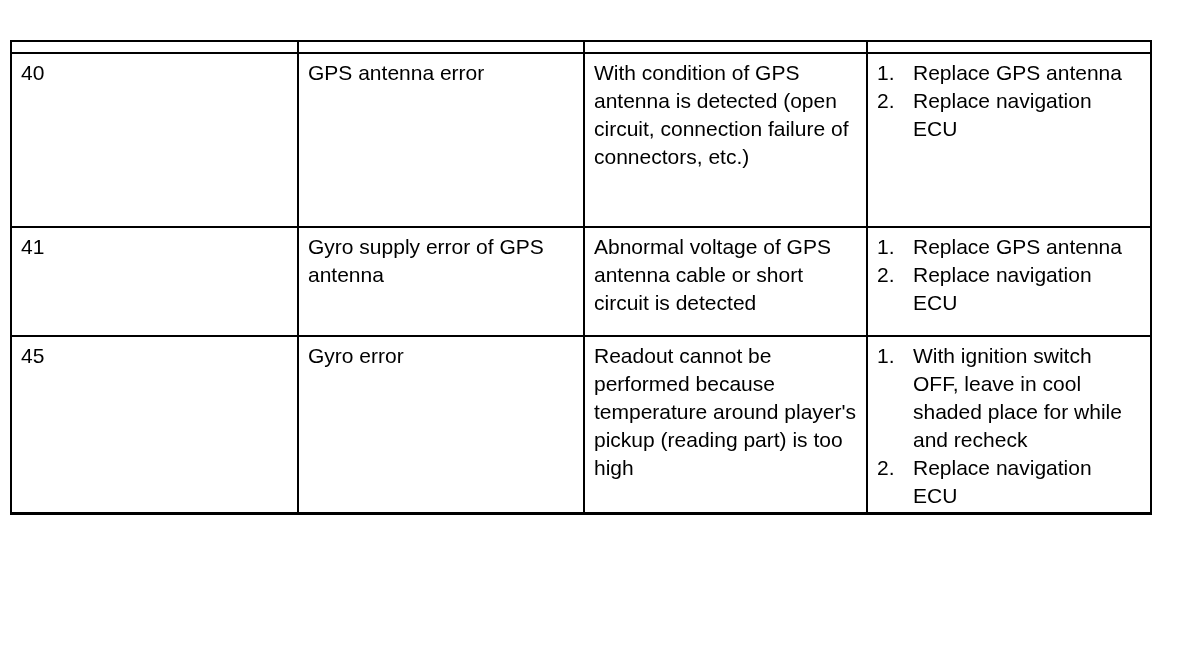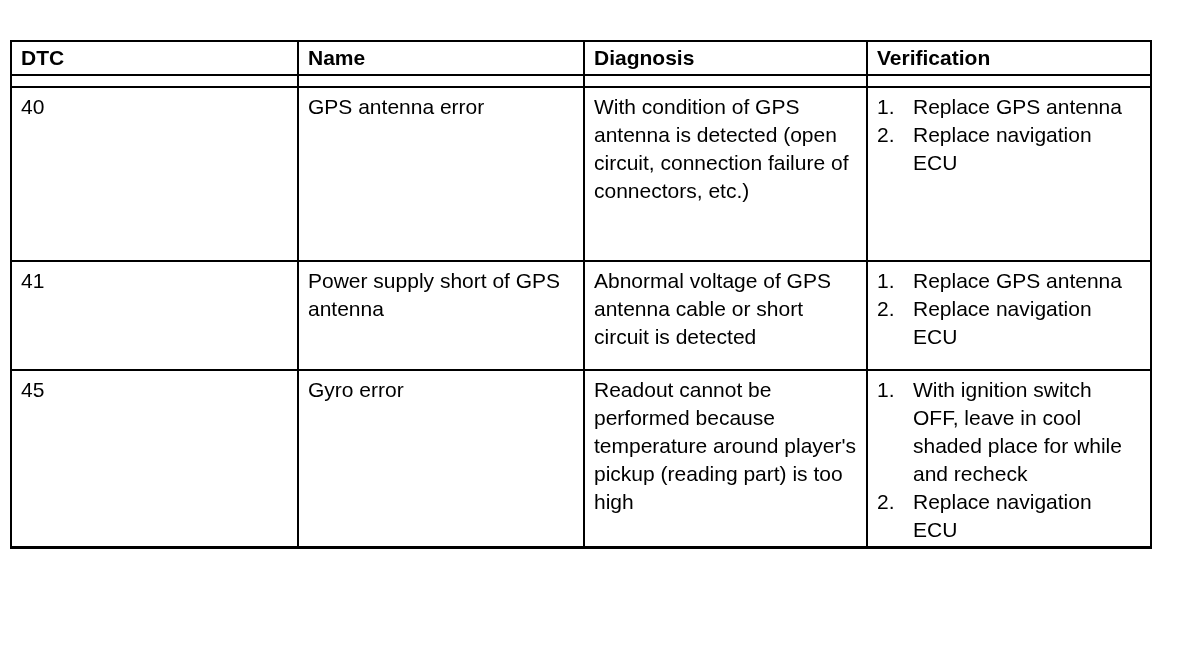--- a/index.html
+++ b/index.html
@@ -85,26 +85,20 @@
   <div class="doc-title">Logical address: 80 (GPS)</div>
 
   <table class="dtc-table">
     <colgroup>
       <col style="width:287px">
       <col style="width:286px">
       <col style="width:283px">
       <col style="width:284px">
     </colgroup>
     <thead>
-      <tr>
-        <th>DTC</th>
-        <th>Name</th>
-        <th>Diagnosis</th>
-        <th>Verification</th>
-      </tr>
       <tr class="separator">
         <td></td>
           <td></td>
           <td></td>
           <td></td>
       </tr>
     </thead>
     <tbody id="table-body">
 
         <tr>
@@ -117,21 +111,21 @@
               <span class="step-text">Replace GPS antenna</span>
             </div>
             <div class="step">
               <span class="step-num">2.</span>
               <span class="step-text">Replace navigation ECU</span>
             </div>
           </td>
         </tr>
         <tr>
           <td>41</td>
-          <td>Power supply short of GPS antenna</td>
+          <td>Gyro supply error of GPS antenna</td>
           <td>Abnormal voltage of GPS antenna cable or short circuit is detected</td>
           <td>
             <div class="step">
               <span class="step-num">1.</span>
               <span class="step-text">Replace GPS antenna</span>
             </div>
             <div class="step">
               <span class="step-num">2.</span>
               <span class="step-text">Replace navigation ECU</span>
             </div>

